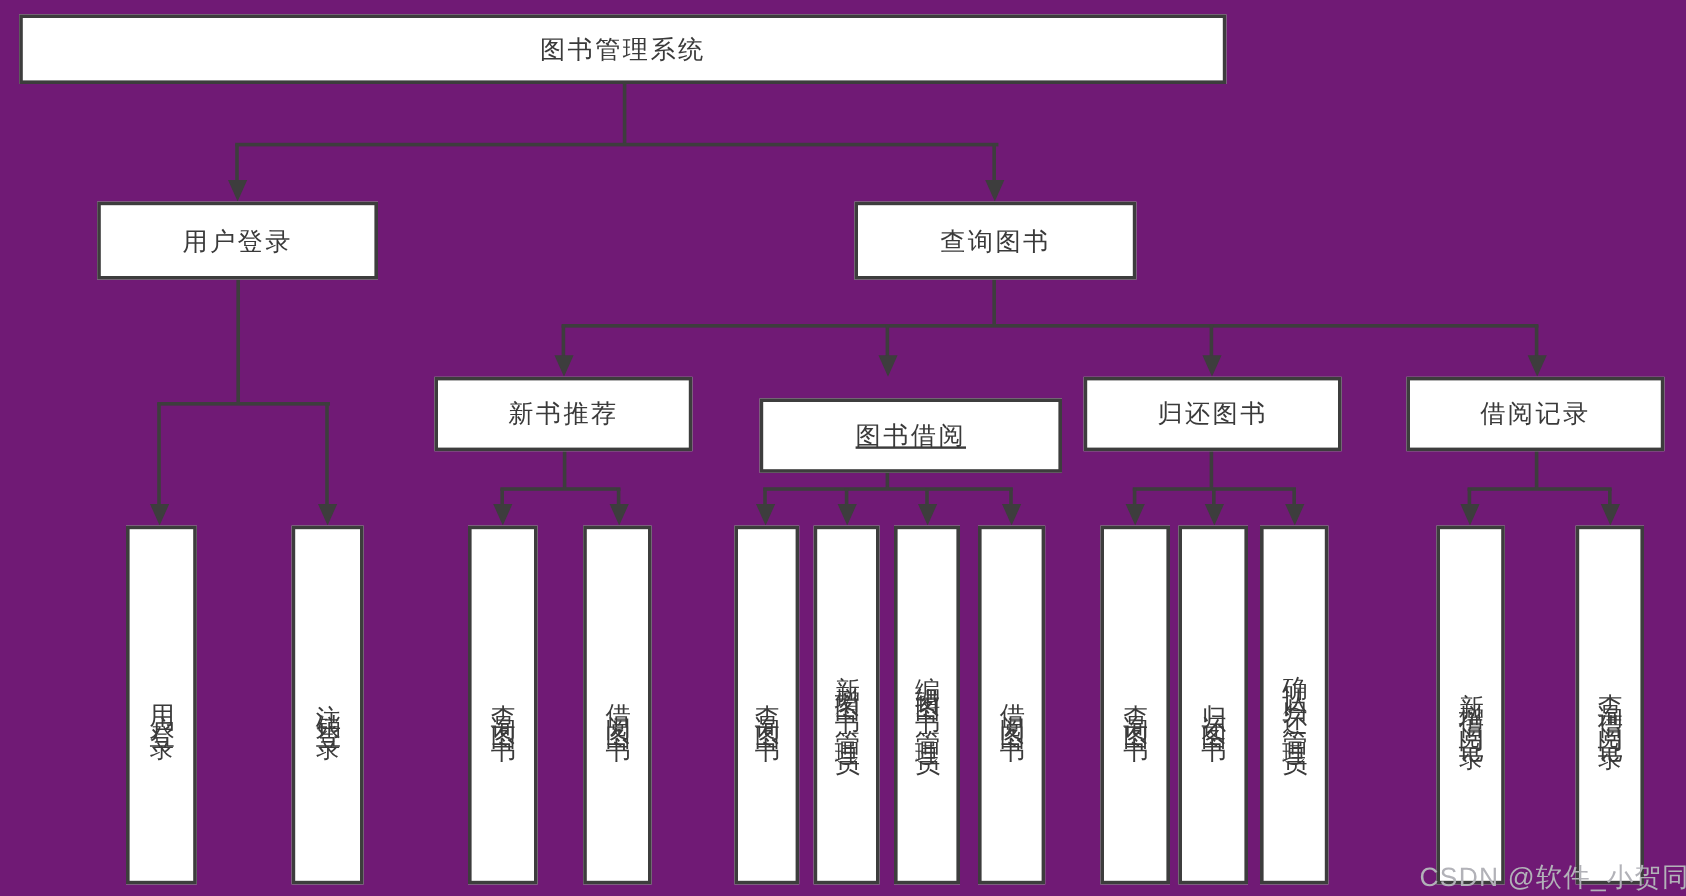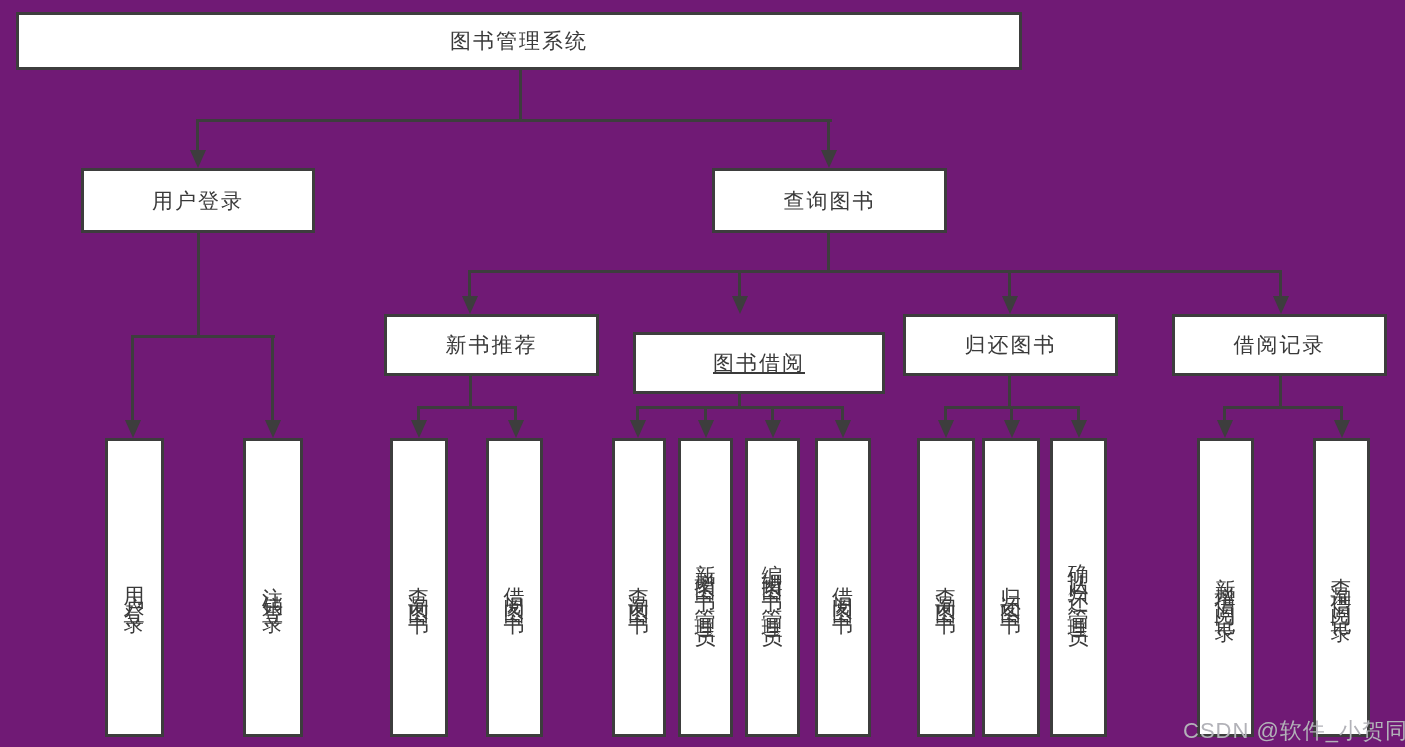--- a/index.html
+++ b/index.html
@@ -77,21 +77,21 @@
   <div class="ln" style="left:468px; top:270px; width:814px; height:3px;"></div>
   <div class="ln" style="left:468px; top:271px; width:3px; height:27px;"></div>
   <div class="arr" style="left:462px; top:296px;"></div>
   <div class="ln" style="left:738px; top:271px; width:3px; height:27px;"></div>
   <div class="arr" style="left:732px; top:296px;"></div>
   <div class="ln" style="left:1008px; top:271px; width:3px; height:27px;"></div>
   <div class="arr" style="left:1002px; top:296px;"></div>
   <div class="ln" style="left:1279px; top:271px; width:3px; height:27px;"></div>
   <div class="arr" style="left:1273px; top:296px;"></div>
 
-  <div class="box" style="left:384px; top:314px; width:215px; height:62px;">新书推荐</div>
+  <div class="box" style="left:362px; top:314px; width:215px; height:62px;">新书推荐</div>
   <div class="box" style="left:633px; top:332px; width:252px; height:62px;text-decoration:underline;">图书借阅</div>
   <div class="box" style="left:903px; top:314px; width:215px; height:62px;">归还图书</div>
   <div class="box" style="left:1172px; top:314px; width:215px; height:62px;">借阅记录</div>
 
   <div class="ln" style="left:469px; top:376px; width:3px; height:32px;"></div>
   <div class="ln" style="left:417px; top:406px; width:100px; height:3px;"></div>
   <div class="ln" style="left:417px; top:407px; width:3px; height:17px;"></div>
   <div class="arr" style="left:411px; top:420px;"></div>
   <div class="ln" style="left:514px; top:407px; width:3px; height:17px;"></div>
   <div class="arr" style="left:508px; top:420px;"></div>

